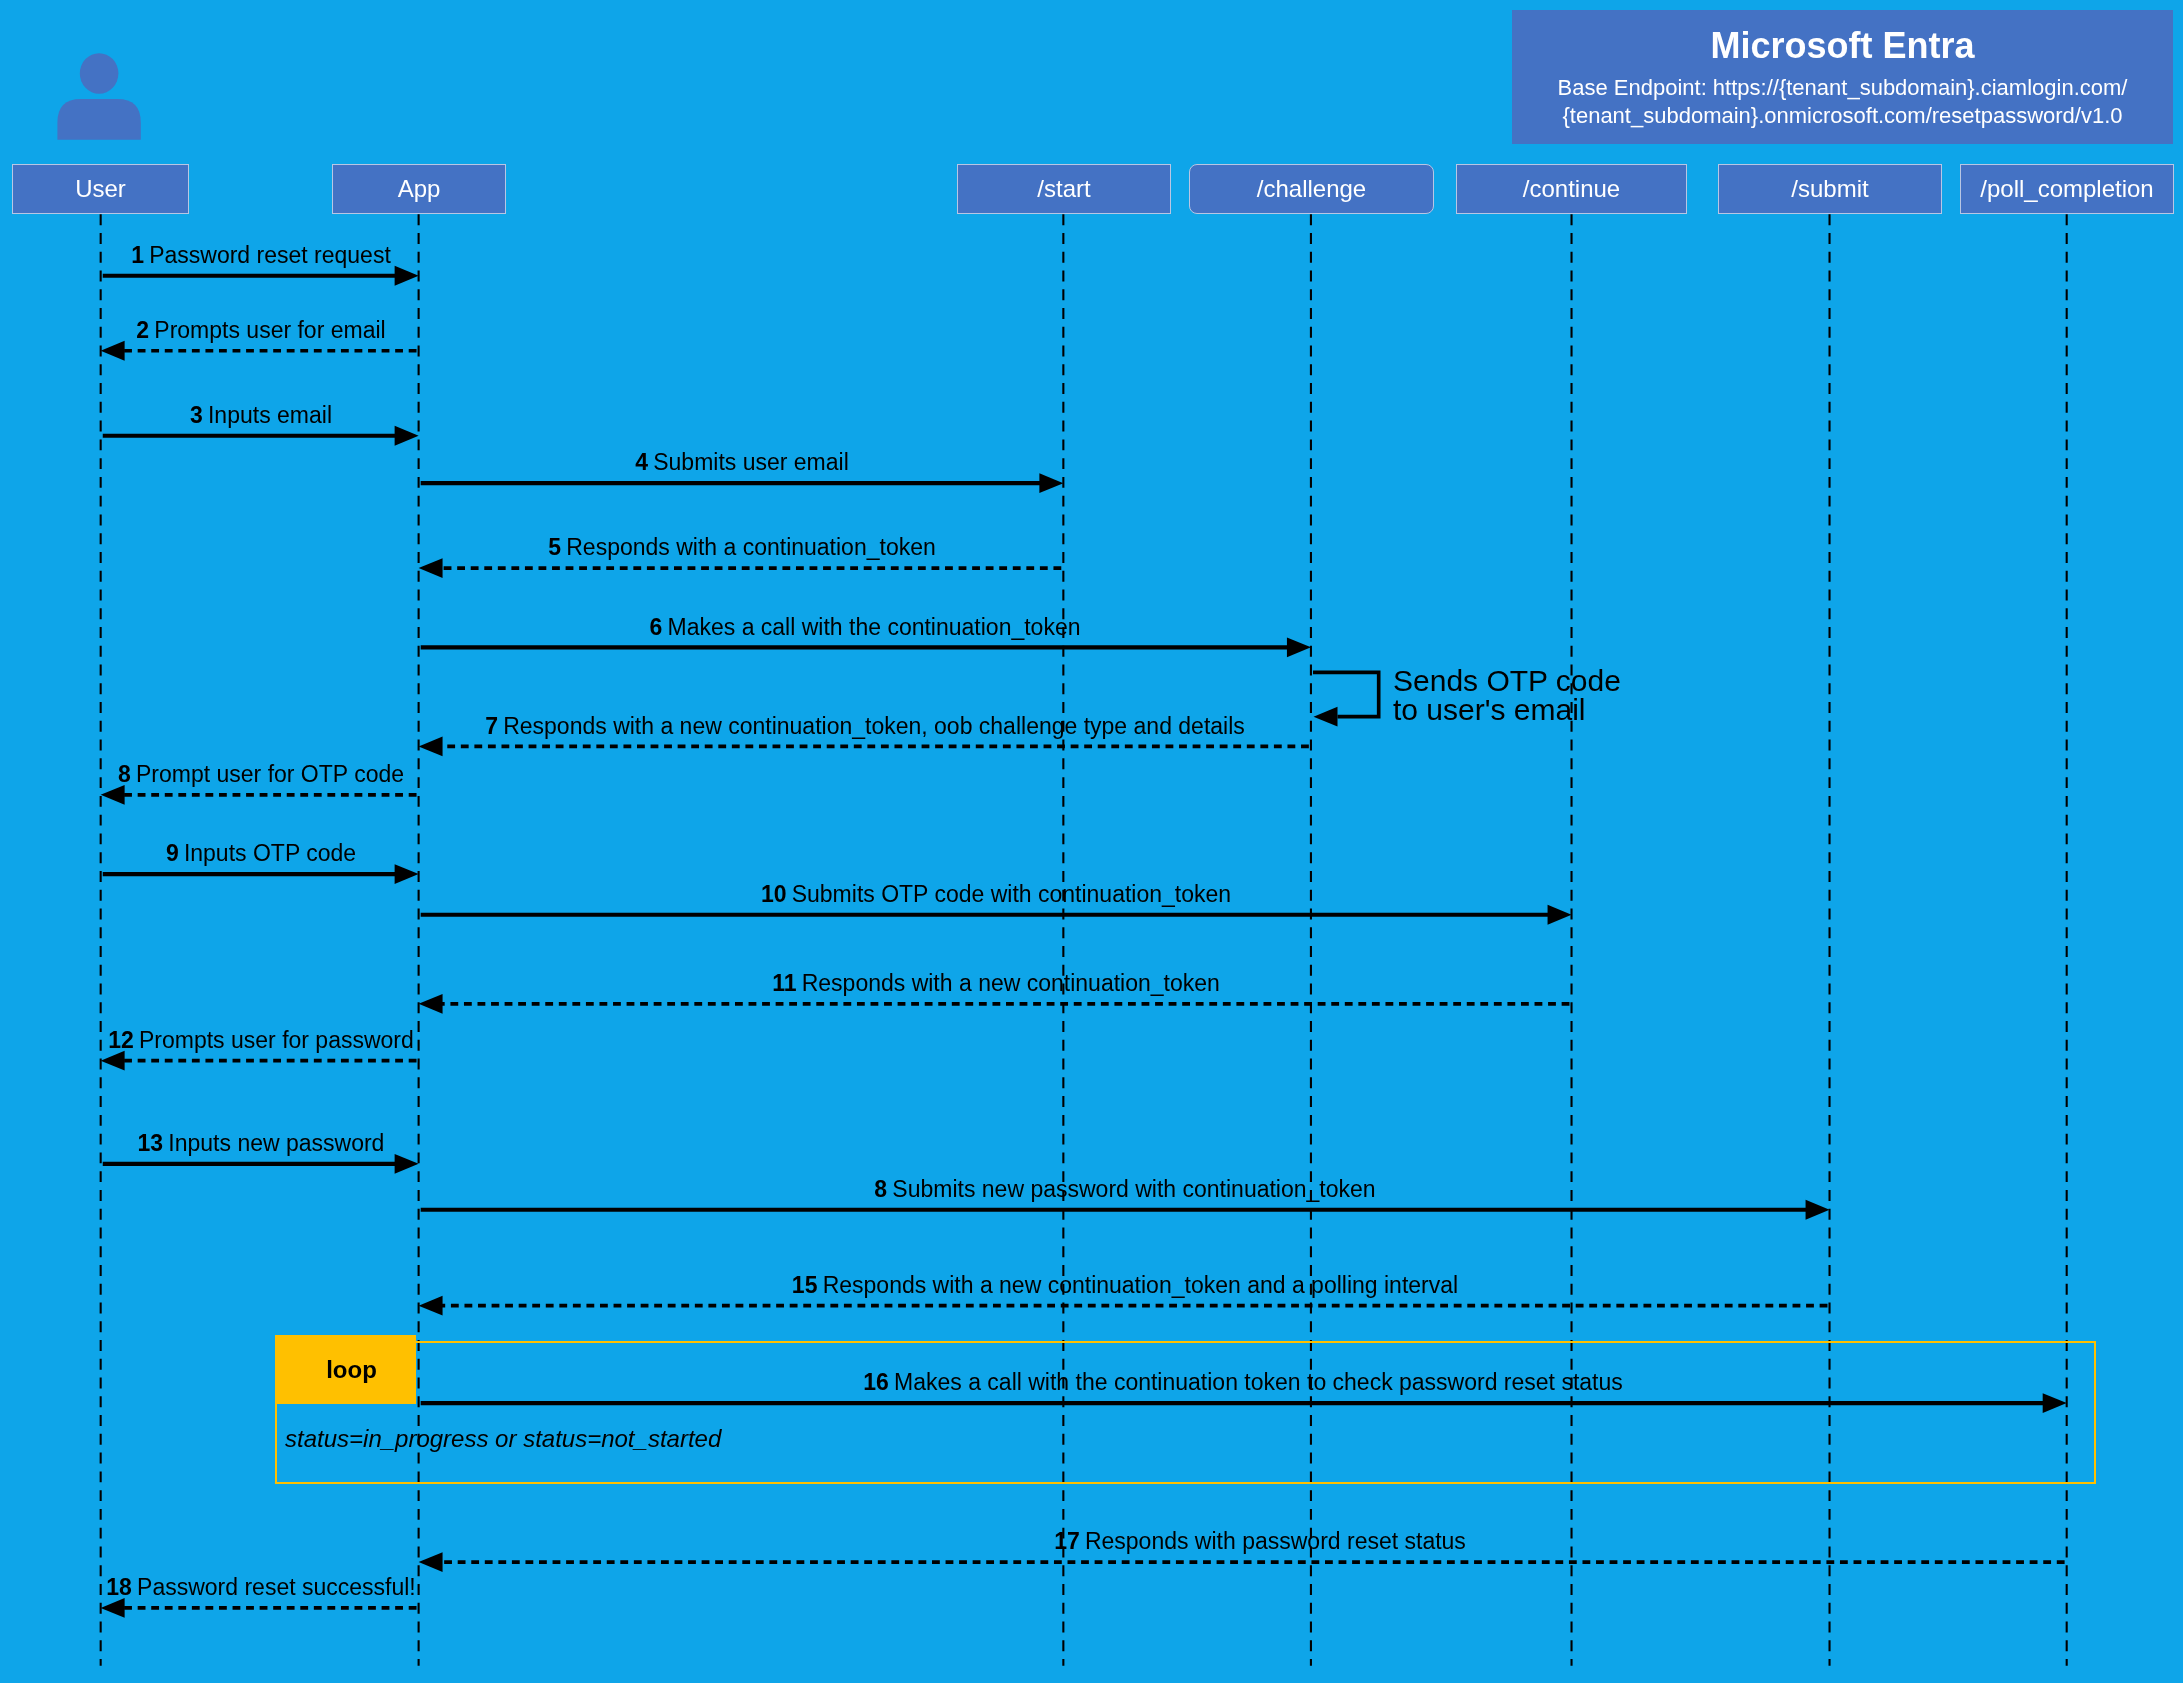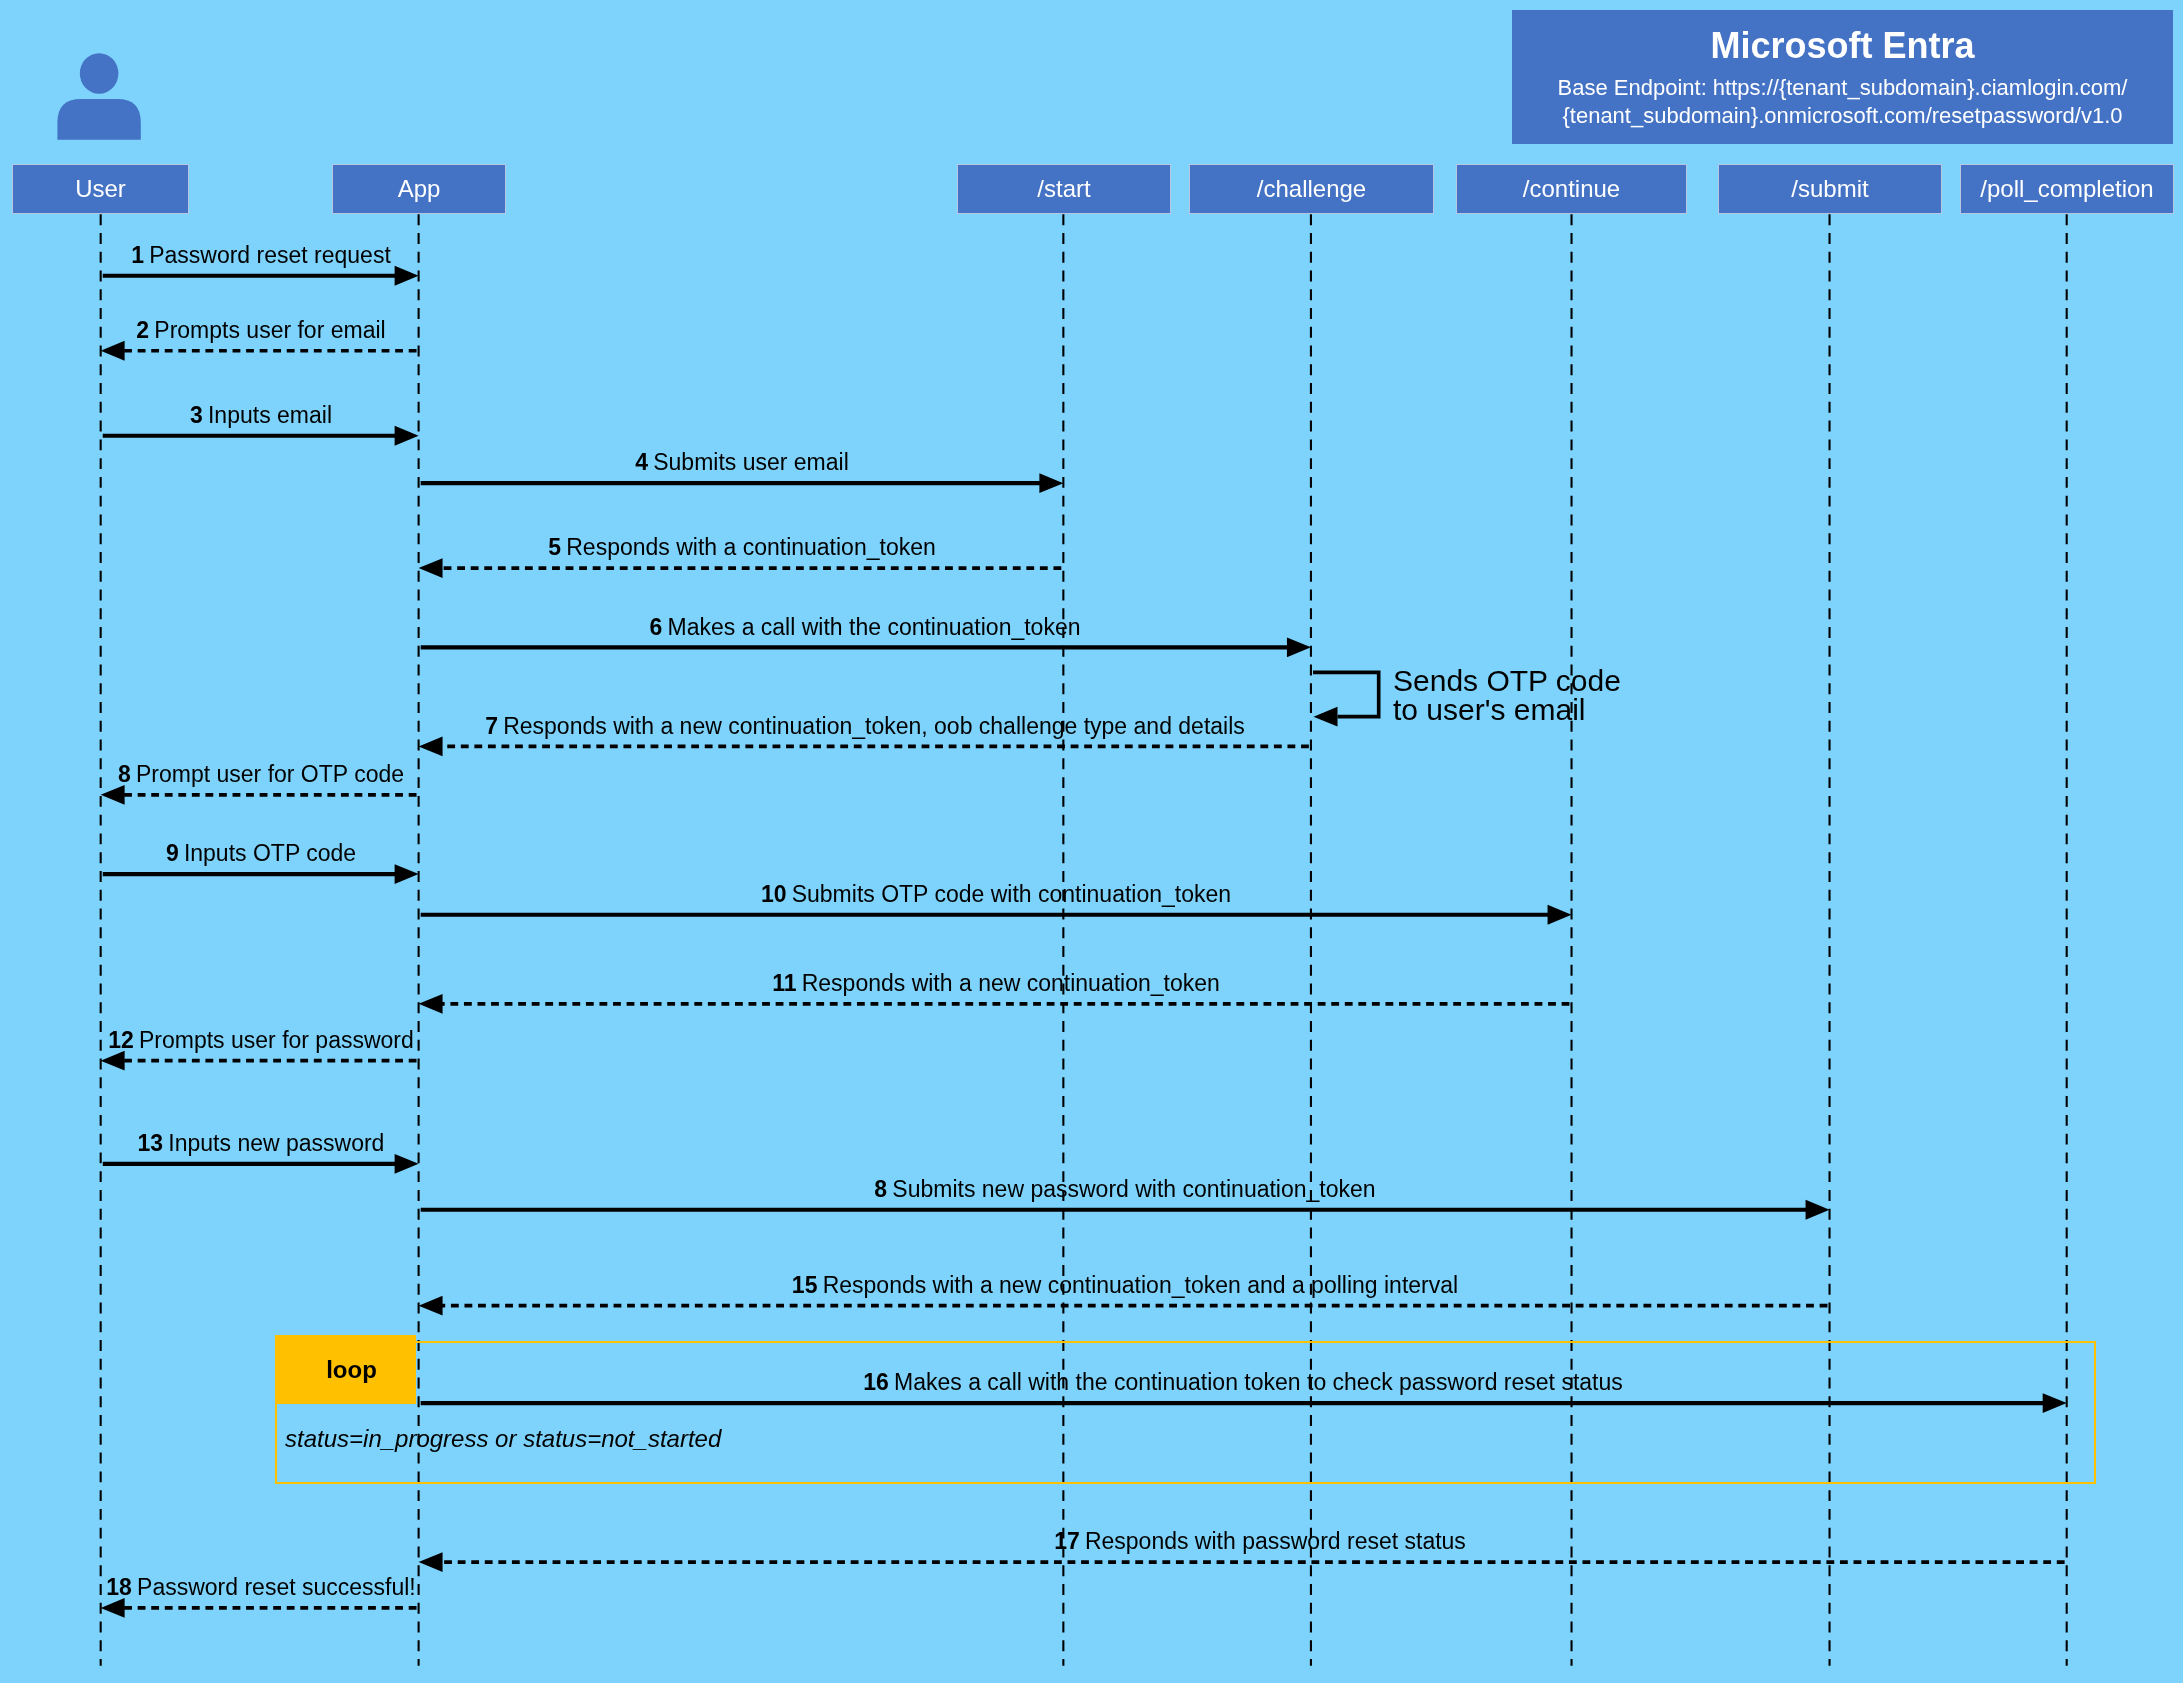--- a/index.html
+++ b/index.html
@@ -1,16 +1,16 @@
 <!DOCTYPE html>
 <html style="font-size:8.3px"><head>
 <meta charset="utf-8">
 <style>
   html,body{margin:0;padding:0;background:#ffffff;}
-  #canvas{position:relative;width:2183px;height:1683px;background:#7dd3fc;
+  #canvas{position:relative;width:2183px;height:1683px;background:#0ea5e9;
           font-family:"Liberation Sans",sans-serif;overflow:hidden;}
   svg.layer{position:absolute;left:0;top:0;width:2183px;height:1683px;}
   .actor-box{position:absolute;height:50px;background:#4472C4;border:1px solid #b8c6e4;
              box-sizing:border-box;display:flex;align-items:center;justify-content:center;}
   .actor-label{color:#ffffff;font-size:24px;}
   .msg-label{position:absolute;transform:translateX(-50%);white-space:nowrap;
              font-size:23px;color:#000;line-height:29px;}
   .msg-label b{font-weight:bold;margin-right:5.2px;}
   .entra-box{position:absolute;left:1512px;top:10.4px;width:661px;height:134px;background:#4472C4;
              display:flex;flex-direction:column;align-items:center;justify-content:center;}
@@ -149,21 +149,21 @@
 
   <div class="actor-box" style="left:12px;top:164px;width:177px;">
     <span class="actor-label">User</span>
   </div>
   <div class="actor-box" style="left:332px;top:164px;width:174px;">
     <span class="actor-label">App</span>
   </div>
   <div class="actor-box" style="left:957px;top:164px;width:214px;">
     <span class="actor-label">/start</span>
   </div>
-  <div class="actor-box" style="left:1189px;top:164px;width:245px;">
+  <div class="actor-box" style="left:1189px;top:164px;width:245px;border-radius:8px;">
     <span class="actor-label">/challenge</span>
   </div>
   <div class="actor-box" style="left:1456px;top:164px;width:231px;">
     <span class="actor-label">/continue</span>
   </div>
   <div class="actor-box" style="left:1718px;top:164px;width:224px;">
     <span class="actor-label">/submit</span>
   </div>
   <div class="actor-box" style="left:1960px;top:164px;width:214px;">
     <span class="actor-label">/poll_completion</span>

